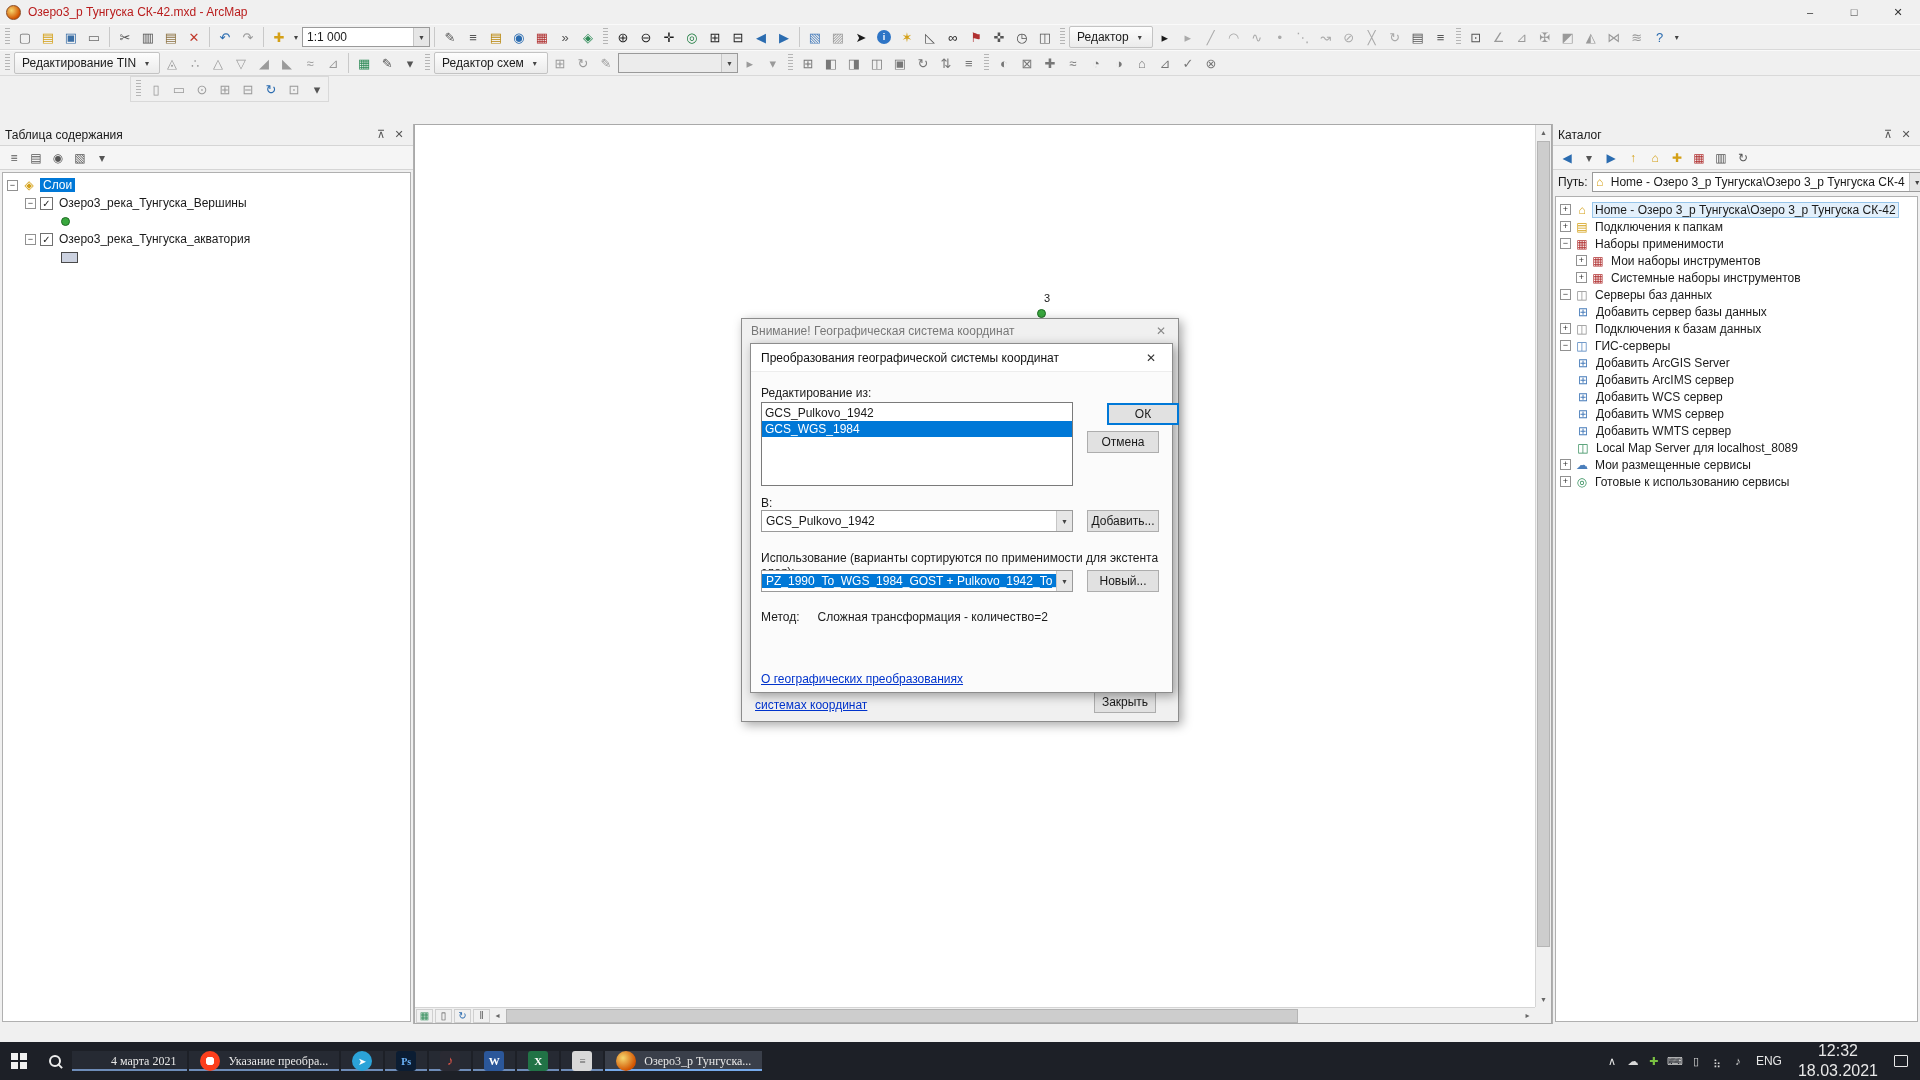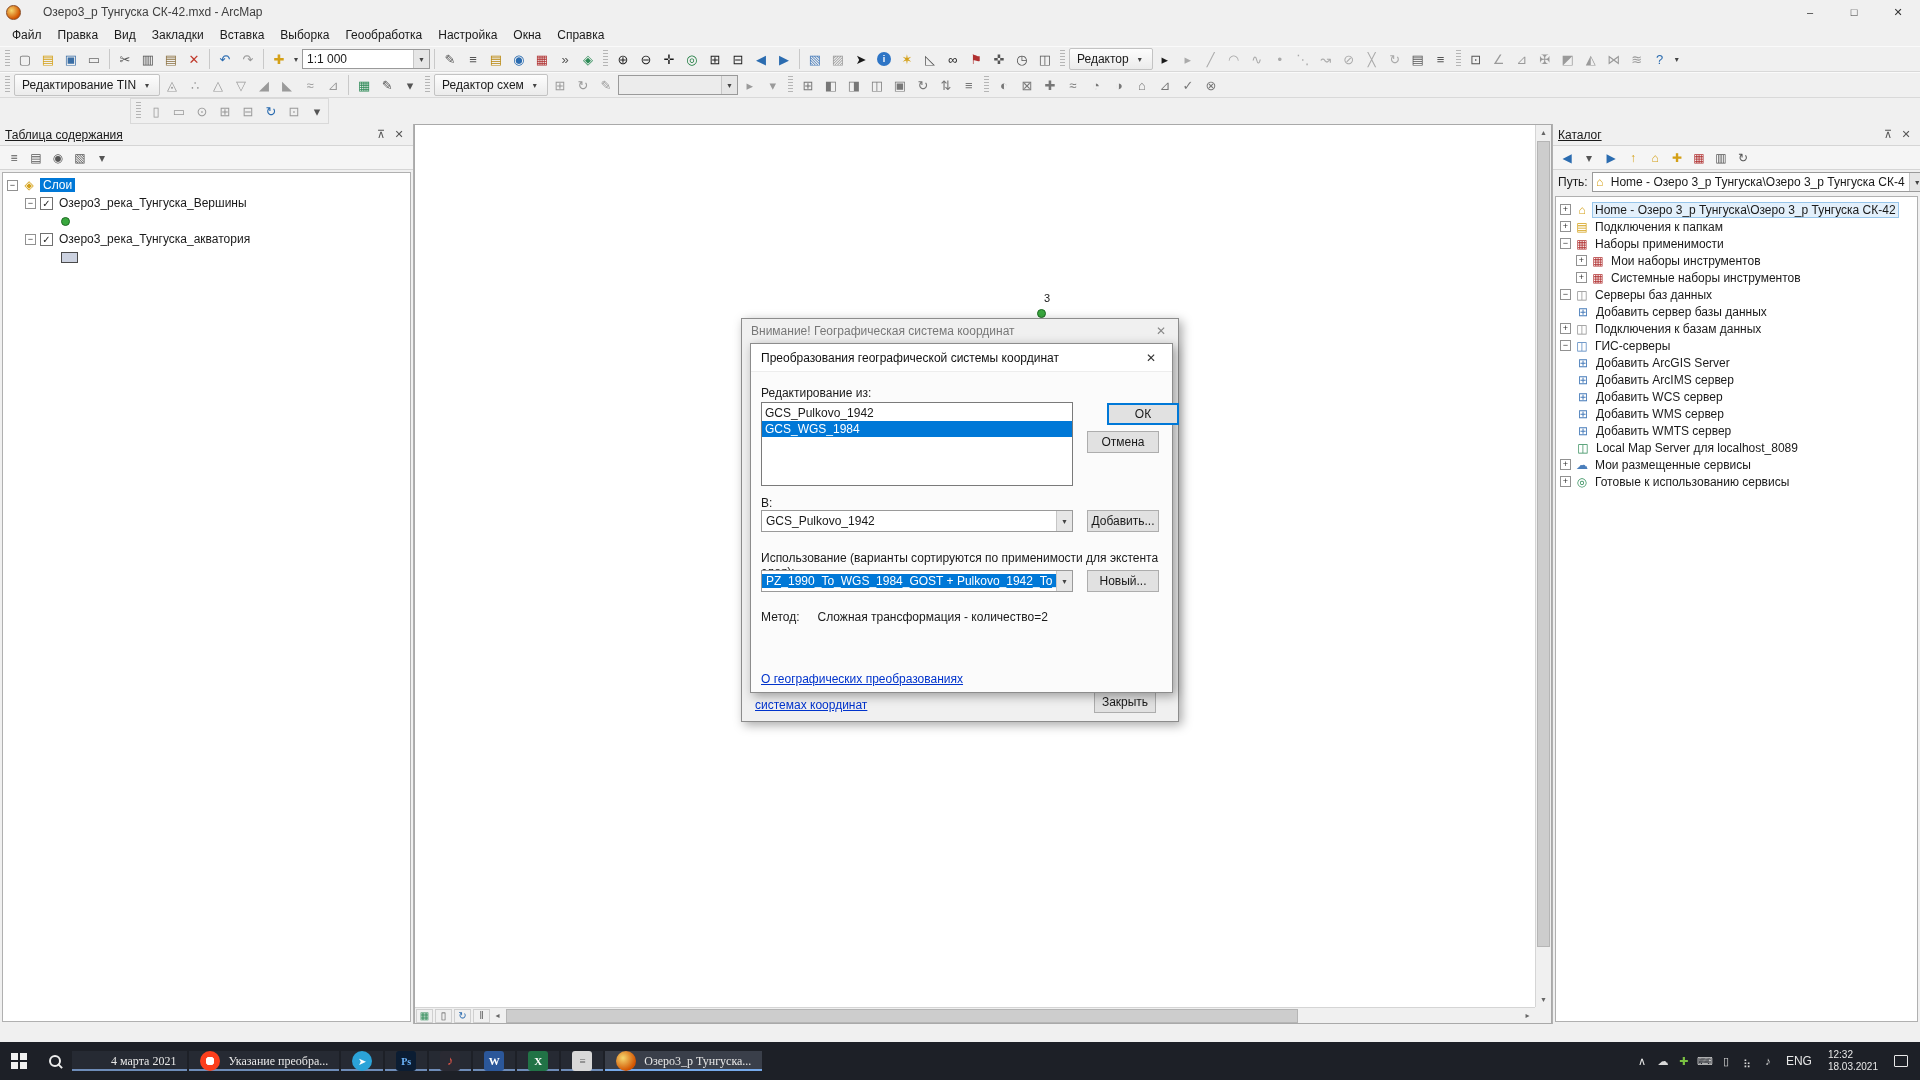--- a/index.html
+++ b/index.html
@@ -3,21 +3,21 @@
 <meta charset="utf-8">
 <style>
   * { margin:0; padding:0; box-sizing:border-box; }
   html,body { width:1920px; height:1080px; overflow:hidden; }
   body { font-family:"Liberation Sans", sans-serif; font-size:12px; background:#f0f0f0; color:#1a1a1a; }
   .screen { position:relative; width:1920px; height:1080px; background:#f0f0f0; }
 
   
   .titlebar { height:24px; display:flex; align-items:center; padding-left:6px; background:#f0f0f0; }
   .app-logo { width:15px; height:15px; border-radius:50%; background:radial-gradient(circle at 35% 35%, #f5d76e 0%, #d35400 70%); border:1px solid #8a4a20; }
-  .titlebar .title { margin-left:22px; color:#404040; }
+  .titlebar .title { margin-left:7px; color:#b91c1c; }
   .win-controls { margin-left:auto; display:flex; height:24px; }
   .win-btn { width:44px; display:flex; align-items:center; justify-content:center; color:#333; font-size:11px; }
   .menubar { height:22px; display:flex; align-items:center; background:#f0f0f0; padding-left:4px; }
   .menu-item { padding:3px 8px; }
 
   
   .tb { height:26px; display:flex; align-items:center; background:#f0f0f0; border-top:1px solid #fafafa; border-bottom:1px solid #d9d9d9; padding-left:2px; gap:1px; }
   .grip { width:5px; height:18px; margin:0 3px; background:repeating-linear-gradient(to bottom,#b5b5b5 0 1px, transparent 1px 3px); }
   .tb-sep { width:1px; height:20px; background:#c9c9c9; margin:0 3px; }
   .strip { display:flex; align-items:center; gap:1px; }
@@ -30,21 +30,21 @@
   .combo.disabled { background:#ececec; }
   .scale-combo { width:128px; }
   .tb-label { display:flex; align-items:center; gap:6px; height:22px; padding:0 7px; border:1px solid #c3c3c3; border-radius:2px; background:linear-gradient(#fdfdfd,#ebebeb); }
   .row3 { width:fit-content; margin-left:130px; border:1px solid #d9d9d9; }
 
   
   .panel { position:absolute; top:124px; bottom:56px; background:#f0f0f0; display:flex; flex-direction:column; }
   .toc-panel { left:0; width:414px; border-right:1px solid #b0b0b0; }
   .catalog-panel { right:0; width:368px; border-left:1px solid #b0b0b0; }
   .panel-header { height:22px; display:flex; align-items:center; padding:0 5px; background:#f0f0f0; border-bottom:1px solid #d5d5d5; }
-  .panel-header .ph-title { flex:1;text-decoration:underline; }
+  .panel-header .ph-title { flex:1; }
   .ph-btn { width:18px; height:18px; display:flex; align-items:center; justify-content:center; color:#555; font-size:11px; }
   .panel-toolbar { height:24px; display:flex; align-items:center; padding:0 4px; gap:2px; background:#f5f5f5; border-bottom:1px solid #d5d5d5; }
   .panel-toolbar .tb-icon { width:20px; height:20px; font-size:12px; }
   .tree-box { flex:1; background:#fff; border:1px solid #b0b0b0; margin:2px; overflow:hidden; padding-top:3px; }
 
   .tree-row { height:18px; display:flex; align-items:center; gap:4px; padding-left:4px; white-space:nowrap; }
   .cat-tree .tree-row { height:17px; }
   .exp { width:11px; height:11px; min-width:11px; border:1px solid #919191; background:#fff; font-size:9px; line-height:9px; text-align:center; color:#333; }
   .tico { width:14px; text-align:center; font-size:12px; }
   .tlab { padding:0 2px; }
@@ -119,52 +119,39 @@
   .ic-telegram { border-radius:50%; background:#2ba3d8; color:#fff; font-size:10px; }
   .ic-ps { background:#0b1d33; color:#6fb8ff; font-size:10px; font-weight:bold; }
   .ic-music { background:#2a2a33; color:#e05548; }
   .ic-word { background:#2b579a; color:#fff; font-weight:bold; font-size:11px; }
   .ic-excel { background:#217346; color:#fff; font-weight:bold; font-size:11px; }
   .ic-notes { background:#d8d8d8; color:#555; font-size:11px; }
   .ic-arcmap { border-radius:50%; background:radial-gradient(circle at 35% 35%, #f5d76e 0%, #d35400 70%); }
   .tray { margin-left:auto; display:flex; align-items:center; padding-right:4px; }
   .tray-ic { width:20px; height:24px; display:flex; align-items:center; justify-content:center; font-size:11px; }
   .lang { padding:0 8px; }
-  .clock { font-size:10px; line-height:1.25; padding:0 8px; }
+  .clock { text-align:center; font-size:16px; line-height:1.25; padding:0 8px; }
   .action-center { width:30px; display:flex; align-items:center; justify-content:center; }
   .ac-glyph { width:14px; height:12px; border:1px solid #e8e8e8; border-radius:1px; }
 </style>
 </head>
 <body>
 
 <div class="screen">
 
   <div class="titlebar">
     <span class="app-logo"></span>
     <span class="title">Озеро3_р Тунгуска СК-42.mxd - ArcMap</span>
     <div class="win-controls">
       <span class="win-btn">–</span>
       <span class="win-btn">□</span>
       <span class="win-btn">✕</span>
     </div>
   </div>
 
-  <div class="menubar">
-
-  <span class="menu-item">Файл</span>
-      <span class="menu-item">Правка</span>
-      <span class="menu-item">Вид</span>
-      <span class="menu-item">Закладки</span>
-      <span class="menu-item">Вставка</span>
-      <span class="menu-item">Выборка</span>
-      <span class="menu-item">Геообработка</span>
-      <span class="menu-item">Настройка</span>
-      <span class="menu-item">Окна</span>
-      <span class="menu-item">Справка</span>
-    </div>
 
   <div class="tb">
     <span class="grip"></span>
     <span class="strip">
         <span class="tb-icon">
           <span style="color: rgb(107, 107, 107);">▢</span>
         </span>
         <span class="tb-icon">
           <span style="color: rgb(212, 160, 23);">▤</span>
         </span>

